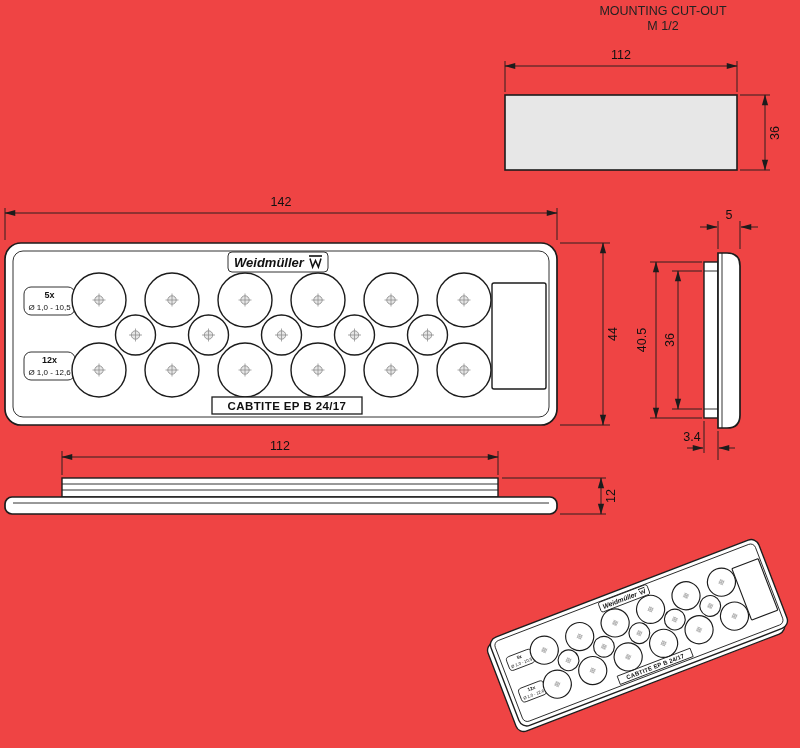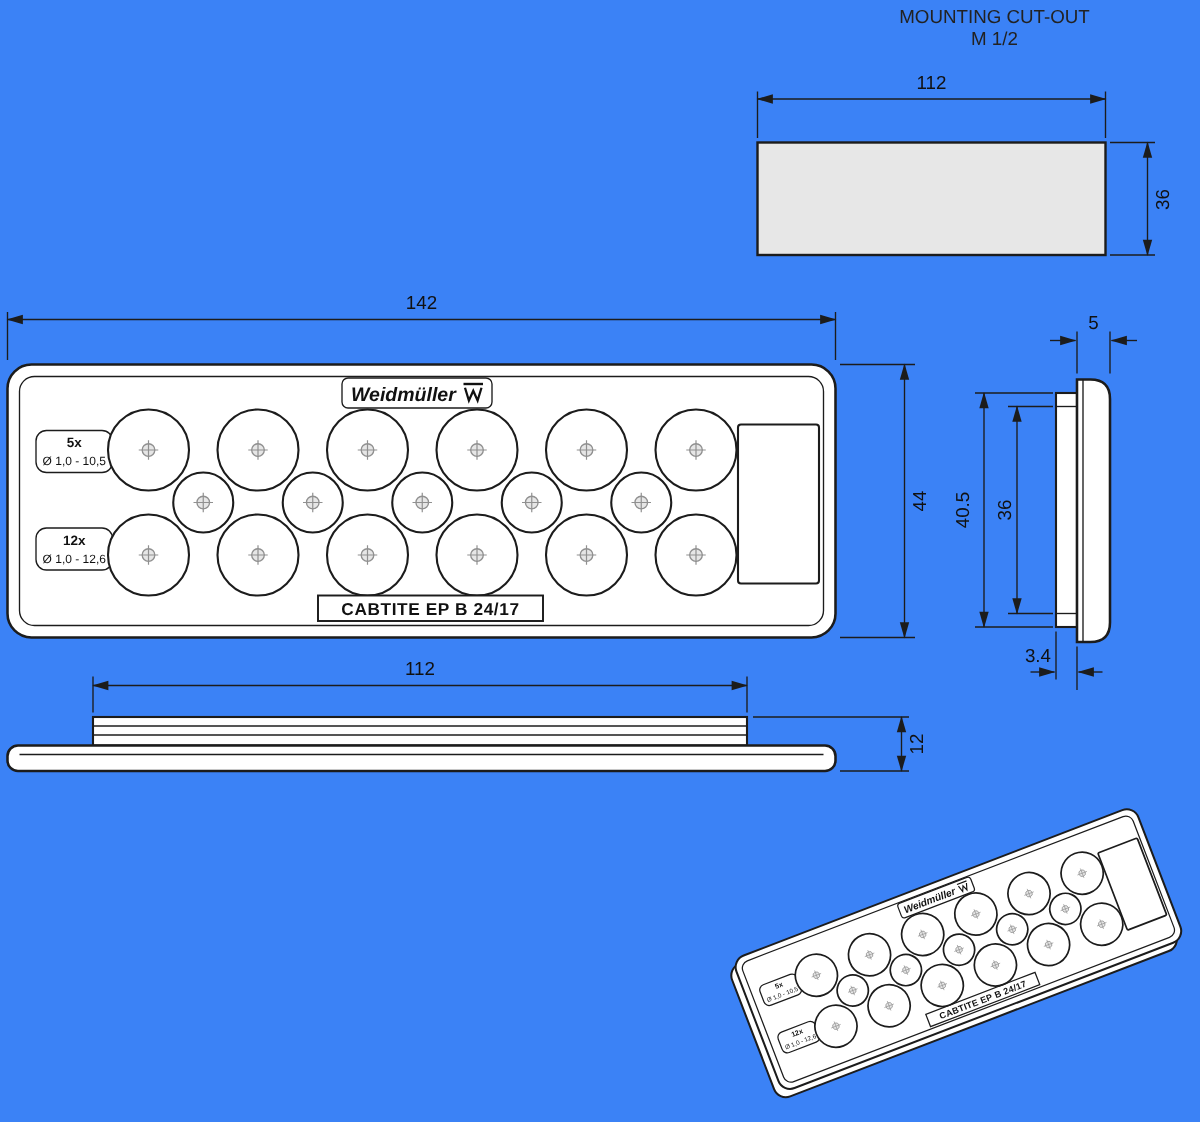--- a/index.html
+++ b/index.html
@@ -1,16 +1,16 @@
 <!DOCTYPE html>
 <html><head>
 <meta charset="utf-8">
 <style>
   html,body{margin:0;padding:0;background:#fff;}
-  .canvas{position:relative;width:800px;height:748px;background:#3b82f6;font-family:"Liberation Sans",sans-serif;overflow:hidden;}
+  .canvas{position:relative;width:800px;height:748px;background:#ef4444;font-family:"Liberation Sans",sans-serif;overflow:hidden;}
   svg{display:block;}
   .ol{fill:#fff;stroke:#1c1c1c;stroke-width:1.7;}
   .ol14{fill:#fff;stroke:#1c1c1c;stroke-width:1.4;}
   .olf{fill:#e7e7e7;stroke:#1c1c1c;stroke-width:1.6;}
   .thin{fill:none;stroke:#1c1c1c;stroke-width:0.9;}
   .box{fill:#fff;stroke:#1c1c1c;stroke-width:1.3;}
   .dl{stroke:#1c1c1c;stroke-width:0.9;fill:none;}
   .gc{fill:#fff;stroke:#1c1c1c;stroke-width:1.4;}
   .ol3{fill:#fff;stroke:#1c1c1c;stroke-width:2.6;}
   .thin3{fill:none;stroke:#1c1c1c;stroke-width:1.6;}

